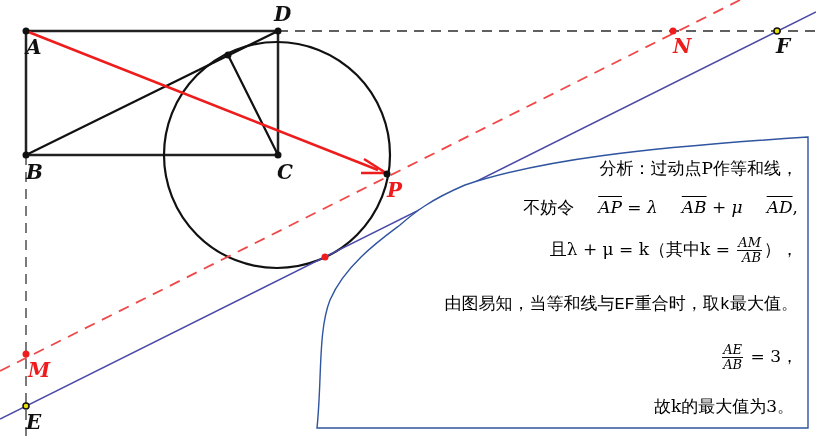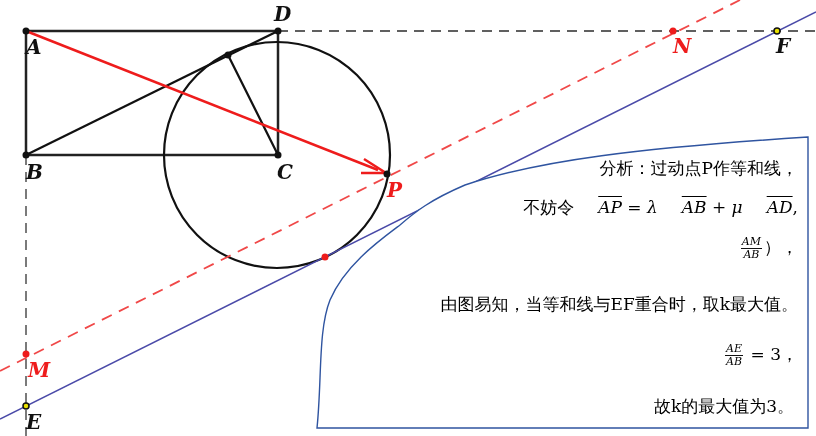--- a/index.html
+++ b/index.html
@@ -22,23 +22,23 @@
       color: #000000;
       white-space: nowrap;
       text-align: right;
       line-height: 1;
     }
     .note i { font-family: "DejaVu Serif", serif; font-style: italic; }
     .ov { text-decoration: overline; font-style: italic; margin-left: 24px; }
     .frac {
       display: inline-block;
       vertical-align: middle;
-      text-align: center;
+      text-align: right;
       font-style: italic;
-      font-size: 11px;
+      font-size: 13px;
       line-height: 1.1;
       margin: 0 2px;
     }
     .frac .num { display: block; border-bottom: 1px solid #111; padding: 0 1px; }
     .frac .den { display: block; padding: 0 1px; }
   </style>
 </head>
 <body>
 
 <svg id="canvas" width="816" height="436" viewBox="0 0 816 436">
@@ -86,22 +86,22 @@
 <div class="pt-label pt-black" style="left:26px; top:412px;">E</div>
 <div class="pt-label pt-black" style="left:776px; top:36px;">F</div>
 
 <div class="note" style="right:18px; top:160px;">分析：过动点P作等和线，</div>
 
 <div class="note" style="right:18px; top:199px;">
   <span>不妨令</span><span class="ov">AP</span><i> = λ</i><span class="ov">AB</span><i> + μ</i><span class="ov">AD</span><span>,</span>
 </div>
 
 <div class="note" style="right:18px; top:236px;">
-  <span class="frac"><span class="num">AM</span><span class="den">AB</span></span><span>），</span>
+  <span>且λ + μ = k（其中k = </span><span class="frac"><span class="num">AM</span><span class="den">AB</span></span><span>），</span>
 </div>
 
-<div class="note" style="right:18px; top:296px;">由图易知，当等和线与EF重合时，取k最大值。</div>
+<div class="note" style="right:18px; top:296px;font-family:Liberation Mono, monospace;">由图易知，当等和线与EF重合时，取k最大值。</div>
 
 <div class="note" style="right:18px; top:343px;">
   <span class="frac"><span class="num">AE</span><span class="den">AB</span></span><span> = 3，</span>
 </div>
 
 <div class="note" style="right:22px; top:398px;">故k的最大值为3。</div>
 
 </body></html>

